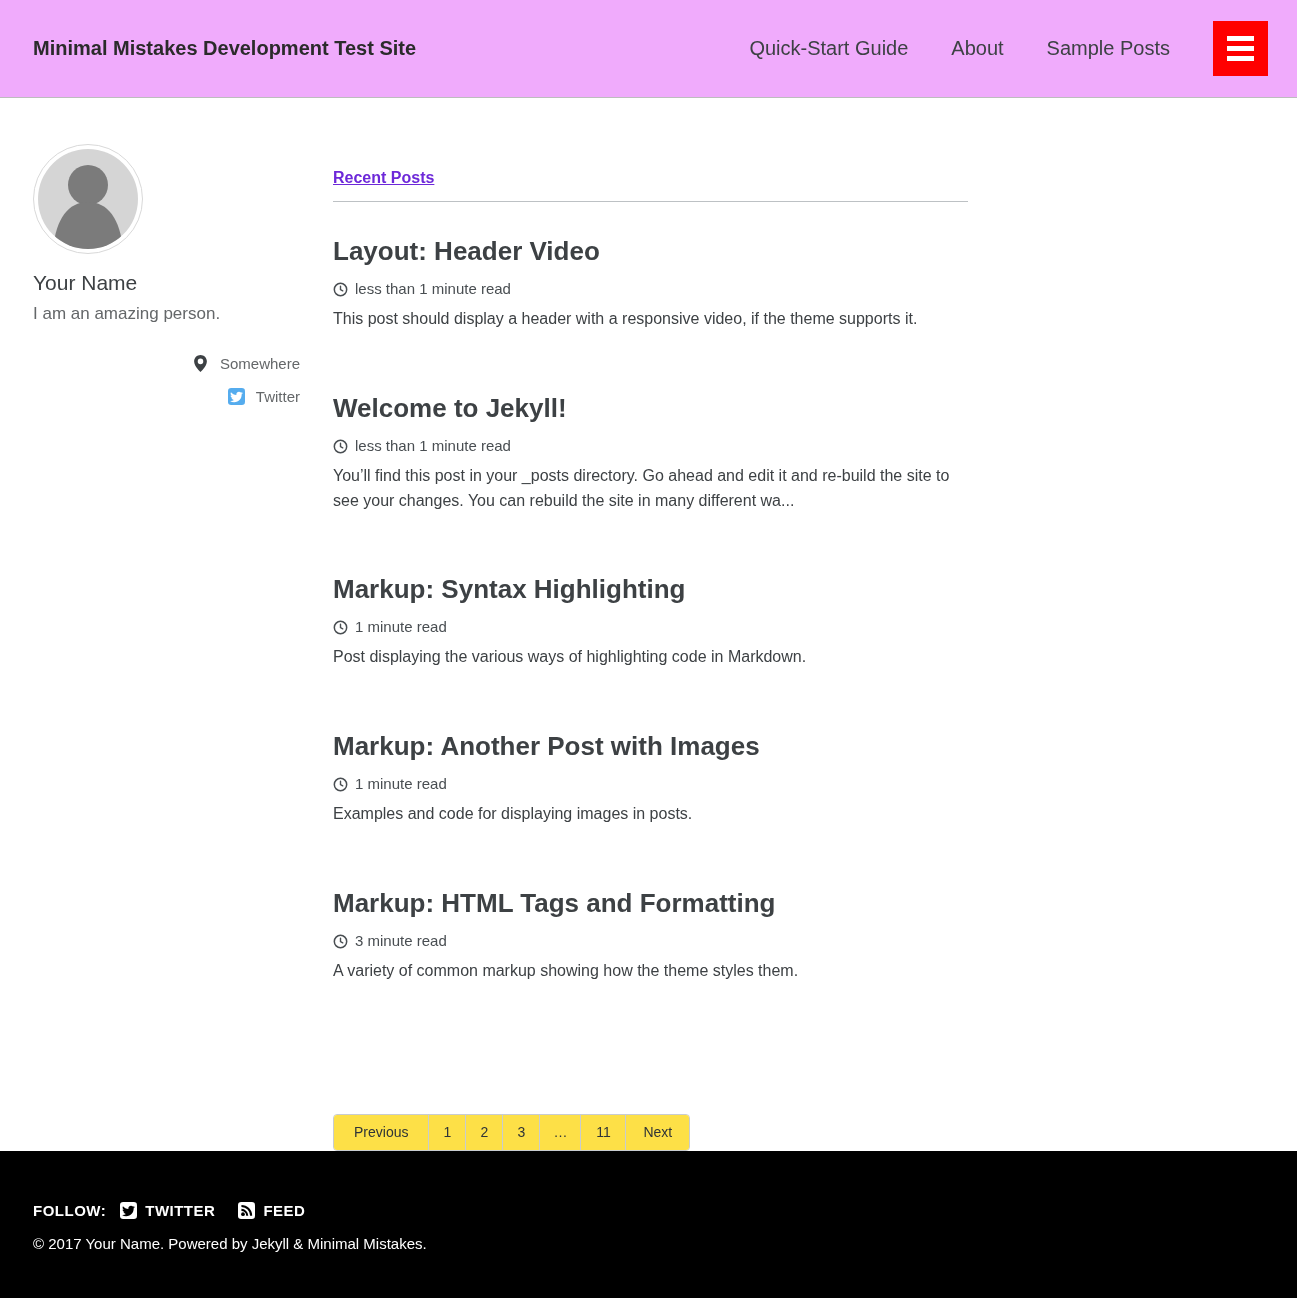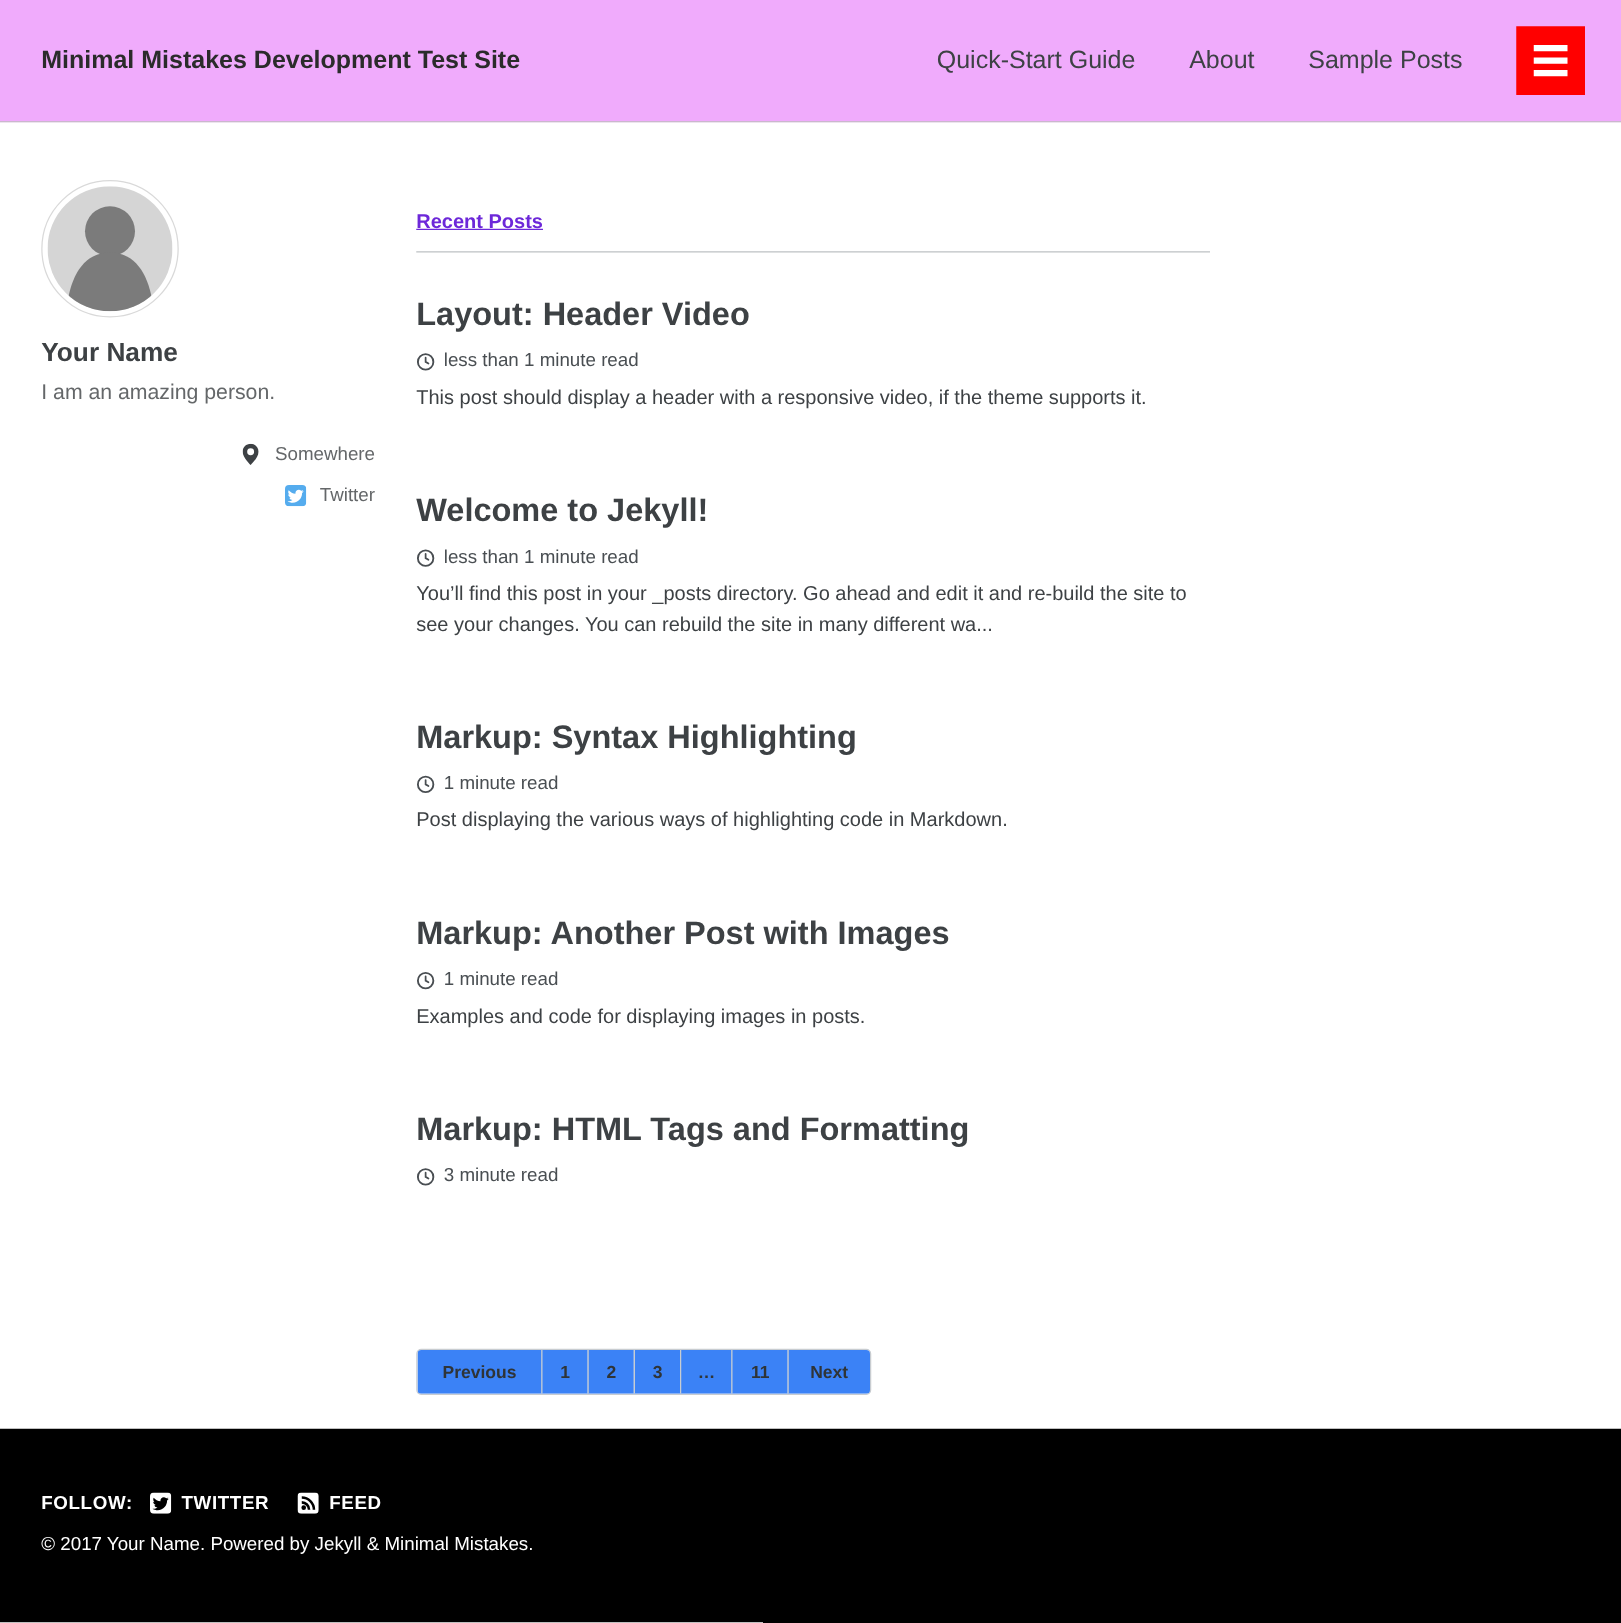--- a/index.html
+++ b/index.html
@@ -46,21 +46,21 @@
     background:#fff;
   }
 
   
   .sidebar{ width:267px; flex-shrink:0; padding-top:46px; }
   .avatar{
     width:110px; height:110px; border-radius:50%;
     border:1px solid #d9d9d9; padding:4px; background:#fff;
   }
   .avatar svg{ display:block; width:100%; height:100%; }
-  .author-name{ margin-top:17px; font-size:21px; font-weight:700; color:#3d4144; }
+  .author-name{ margin-top:17px; font-size:21px; font-weight:400; color:#3d4144; }
   .author-bio{ margin-top:9px; font-size:17px; color:var(--muted); }
   .author-links{ list-style:none; margin-top:23px; }
   .author-links li{
     display:flex; align-items:center; gap:11px;
     padding:8px 0; font-size:15px; color:var(--muted);justify-content:flex-end;
   }
   .author-links .ico{ width:17px; height:17px; display:inline-flex; align-items:center; justify-content:center; }
   .author-links a{ color:var(--muted); text-decoration:none; cursor:pointer; }
 
   
@@ -81,21 +81,21 @@
 
   
   .pagination{
     list-style:none; display:inline-flex;
     margin-top:69px;
     border:1px solid #c8ccd0; border-radius:4px;
     overflow:hidden;
   }
   .pagination li{
     height:35px; display:flex; align-items:center; justify-content:center;
-    font-size:14px; font-weight:700; color:#2f3437; background:#3b82f6;
+    font-size:14px; font-weight:400; color:#2f3437; background:#fde047;
     border-left:1px solid #c8ccd0; cursor:pointer;
   }
   .pagination li:first-child{ border-left:none; }
   .pg-prev{ padding:0 20px; color:#b6bcc1; cursor:default; }
   .pg-num{ width:37px; }
   .pg-current{ background:var(--accent); color:#fff; }
   .pg-dots{ width:41px; color:#9aa0a5; font-weight:400; cursor:default; }
   .pg-11{ width:45px; }
   .pg-next{ padding:0 17px; }
 
@@ -229,20 +229,21 @@
     
     <article class="post">
       <h3 class="post-title"><a>Markup: HTML Tags and Formatting</a></h3>
       <p class="post-meta">
         <svg width="15" height="15" viewBox="0 0 16 16">
             <circle cx="8" cy="8" r="6.6" fill="none" stroke="#494e52" stroke-width="1.6"></circle>
             <path d="M8 4.4V8l2.4 1.4" fill="none" stroke="#494e52" stroke-width="1.5" stroke-linecap="round"></path>
           </svg>
         <span>3 minute read</span>
       </p>
+      <p class="post-excerpt">A variety of common markup showing how the theme styles them.</p>
     </article>
 
     
     <ul class="pagination">
       <li class="pg-prev">Previous</li>
       <li class="pg-num pg-current">1</li>
       <li class="pg-num">2</li>
       <li class="pg-num">3</li>
       <li class="pg-dots">…</li>
       <li class="pg-num pg-11">11</li>

